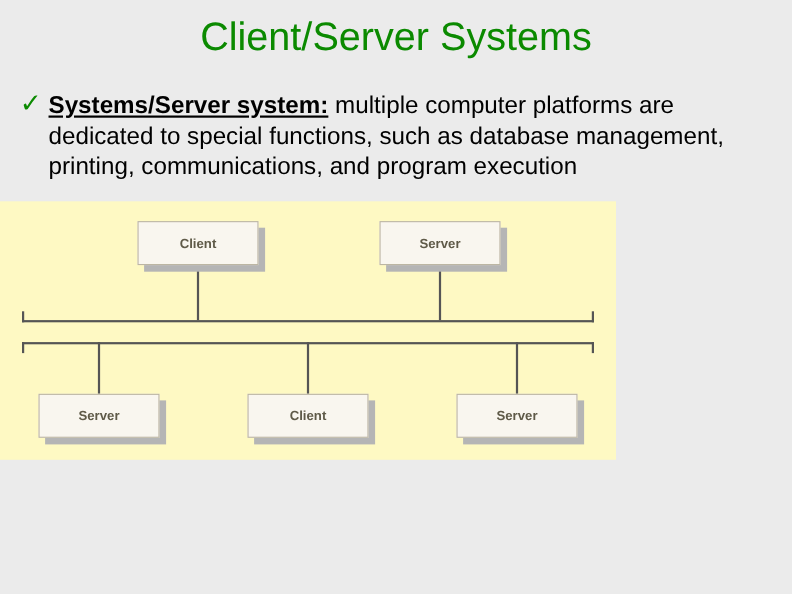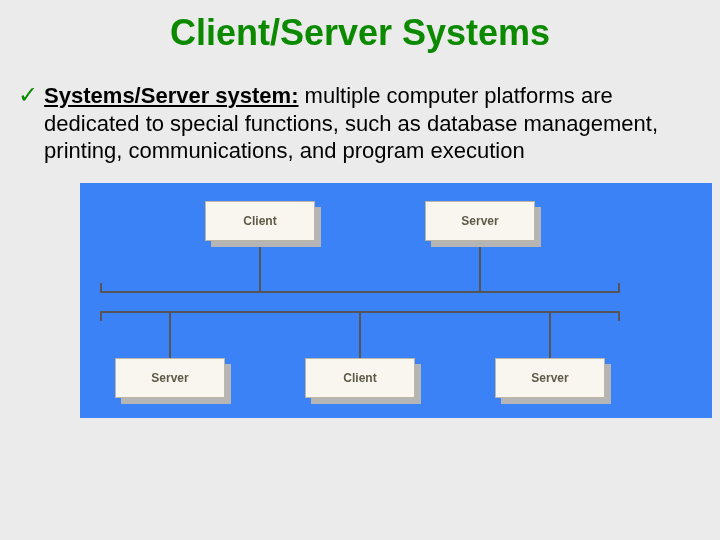--- a/index.html
+++ b/index.html
@@ -8,21 +8,21 @@
     height: 540px;
     background: #ebebeb;
     font-family: "Comic Sans MS", cursive, sans-serif;
     overflow: hidden;
   }
   .title {
     text-align: center;
     font-size: 36px;
     color: #0b8a00;
     padding-top: 12px;
-    font-weight: bold;
+    font-weight: normal;
   }
   .bullet-block {
     padding: 28px 20px 18px 18px;
     font-size: 22px;
     line-height: 1.25;
     color: #000;
   }
   .bullet-line {
     display: flex;
     align-items: flex-start;
@@ -33,24 +33,23 @@
     margin-right: 6px;
     line-height: 1.1;
     flex-shrink: 0;
   }
   .bullet-text { flex: 1; }
   .term {
     font-weight: bold;
     text-decoration: underline;
   }
   .diagram-wrap {
-    background: #3b82f6;
-    width: 632px;
+    background: #fef9c3;
+    width: 560px;
     height: 235px;
-    margin-left: 80px;
     position: relative;
   }
   .node {
     position: absolute;
     width: 110px;
     height: 40px;
   }
   .node .shadow {
     position: absolute;
     left: 6px;

